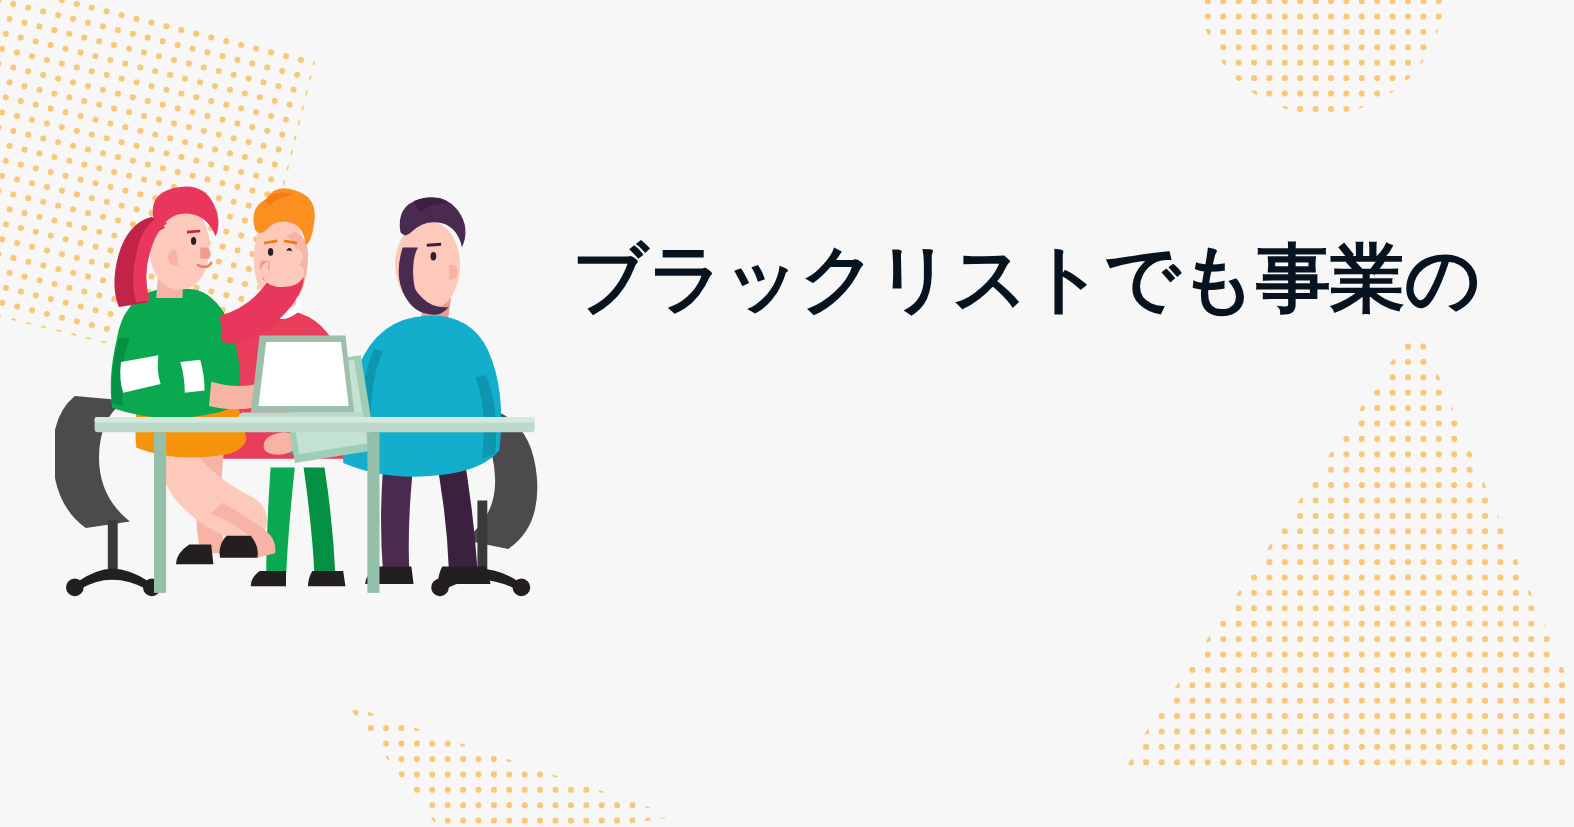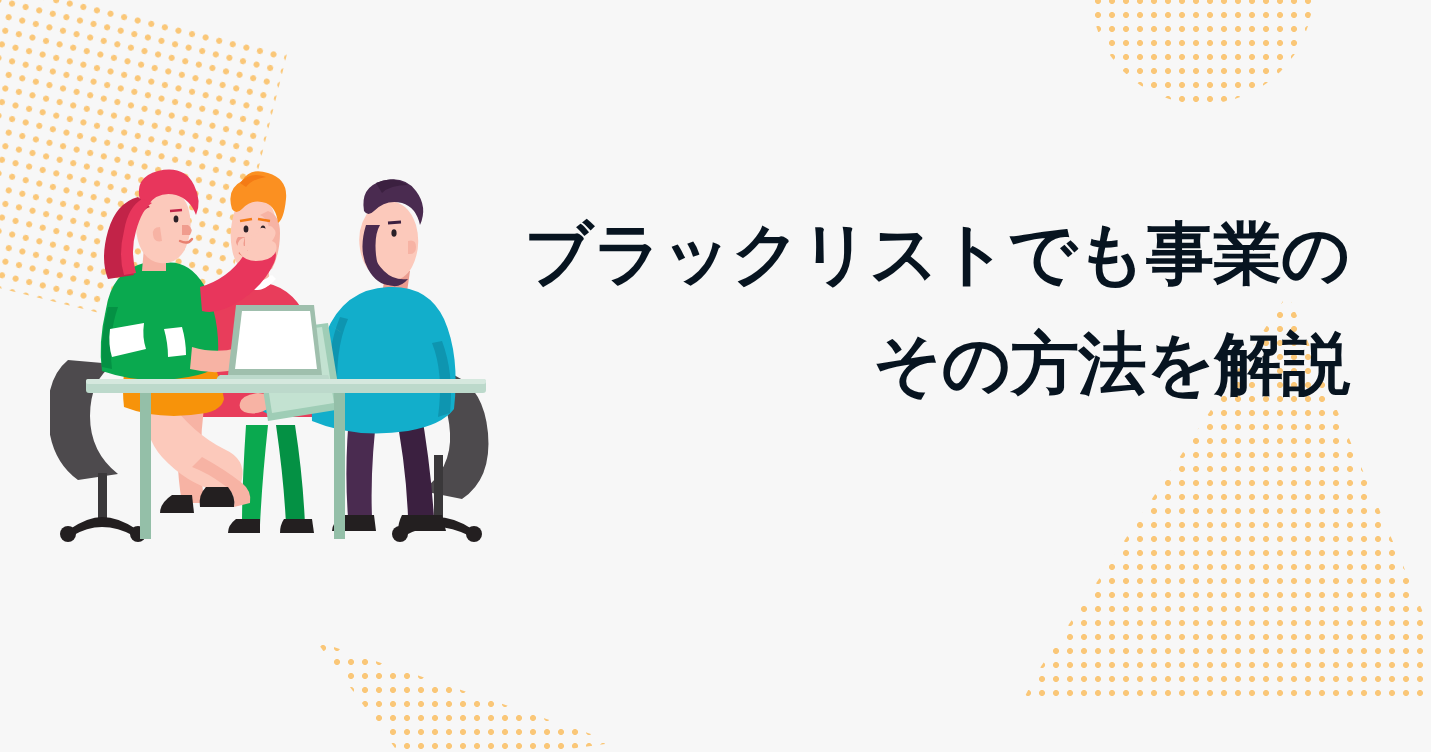--- a/index.html
+++ b/index.html
@@ -50,21 +50,21 @@
     width:300px; height:130px;
     -webkit-clip-path:polygon(0% 0%, 100% 78%, 32% 100%);
     clip-path:polygon(0% 0%, 100% 78%, 32% 100%);
   }
 
   
   #headline{
     position:absolute;
     left:520px; top:198px;
     width:830px;
-    text-align:right;
+    text-align:left;
     color:#071420;
     font-weight:bold;
     font-size:68px;
     line-height:110px;
     letter-spacing:-0.5px;
     z-index:6;
     white-space:nowrap;
   }
   #headline .hl-line{display:block;}
 
@@ -241,16 +241,15 @@
         <rect x="36" y="224" width="400" height="14" rx="3" fill="#bcd9cb"></rect>
         <rect x="36" y="224" width="400" height="5" rx="2" fill="#d5e8de"></rect>
         <rect x="90" y="238" width="11" height="146" fill="#94bfa8"></rect>
         <rect x="284" y="238" width="11" height="146" fill="#94bfa8"></rect>
       </g>
     </svg>
   </div>
 
   <div id="headline">
     <span class="hl-line">ブラックリストでも事業の</span>
-    <span class="hl-line">その方法を解説</span>
   </div>
 
 </div>
 
 </body></html>

